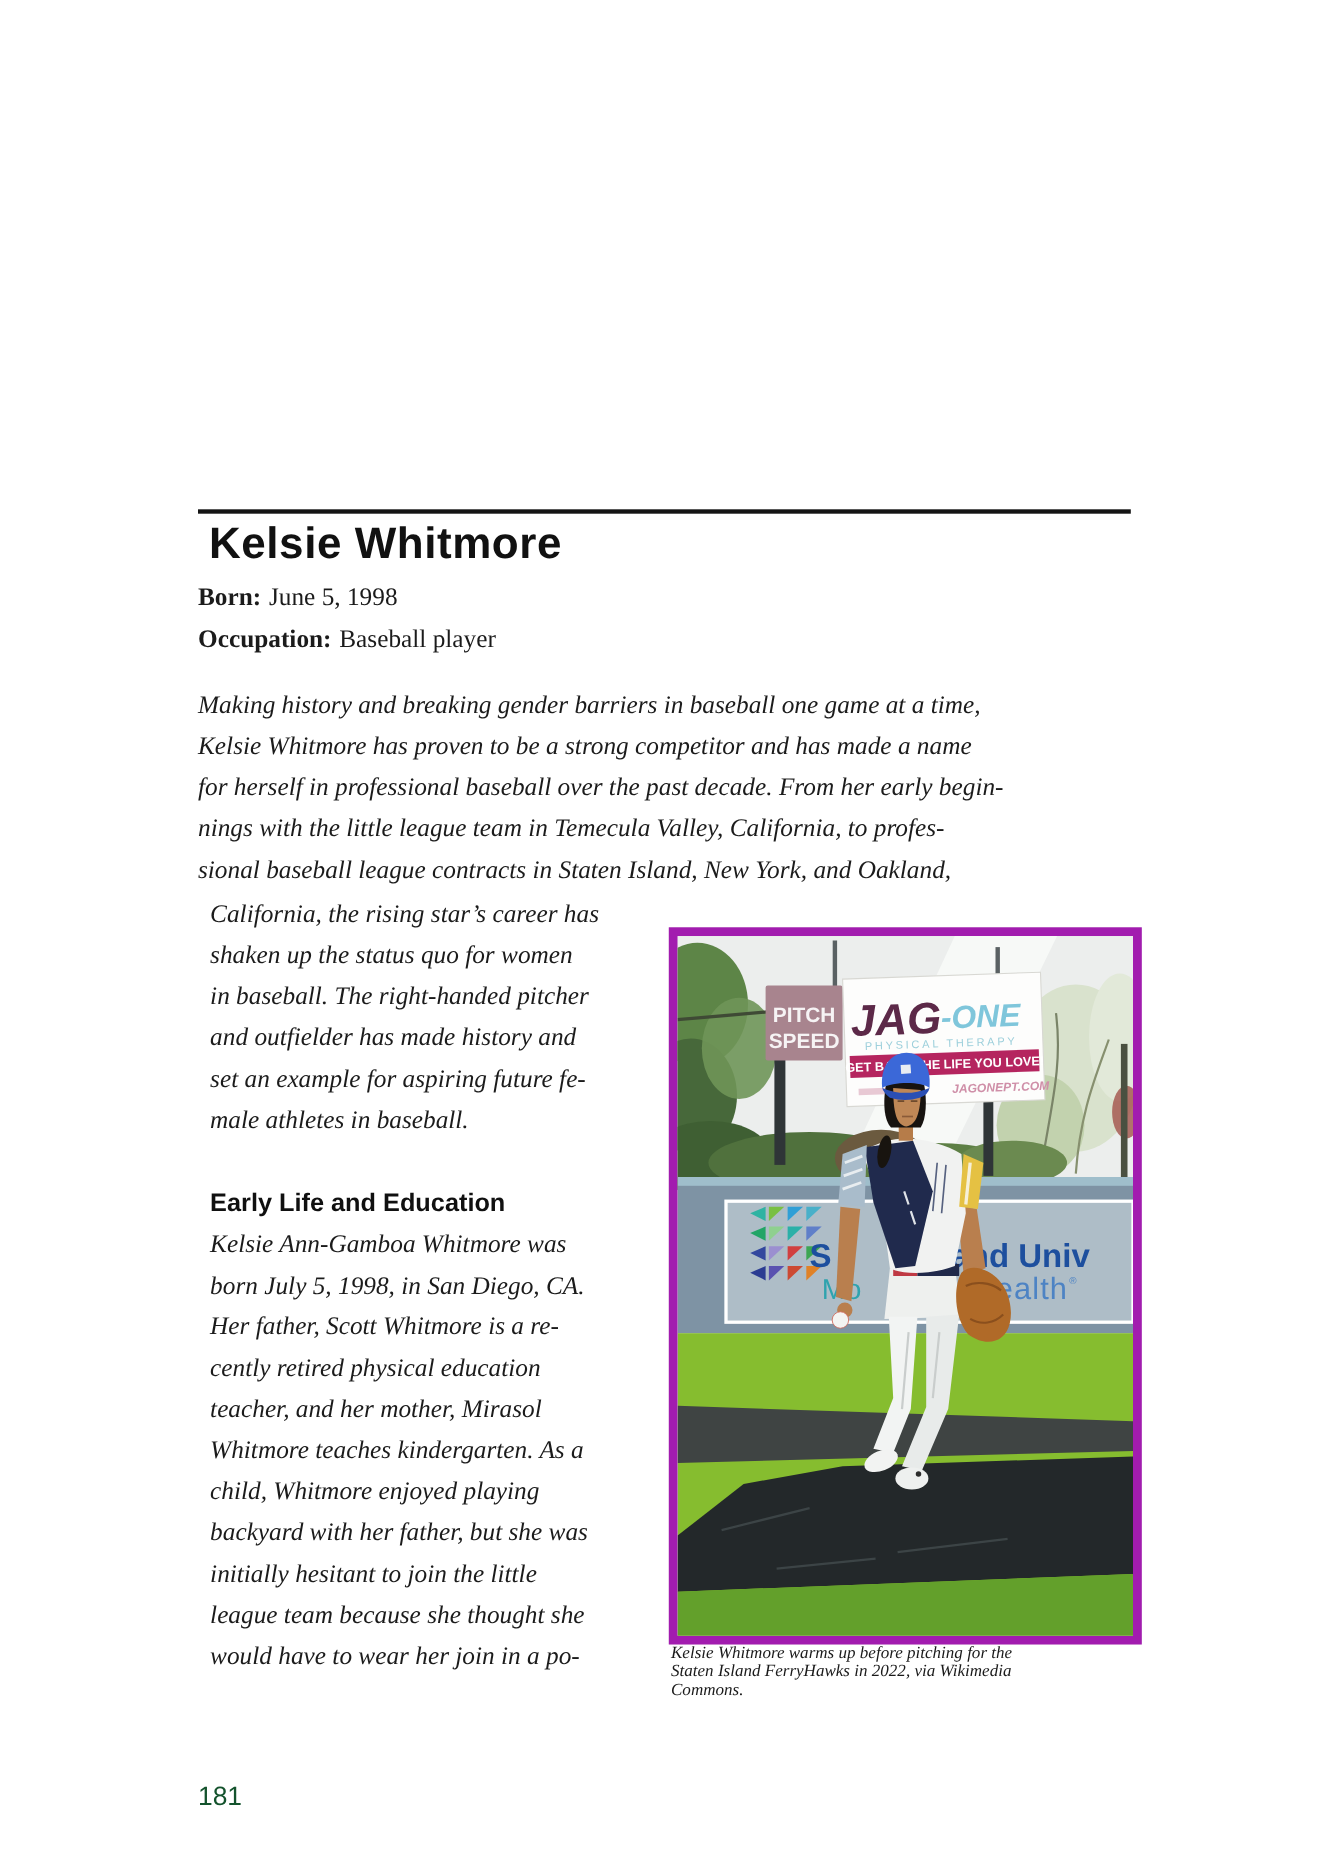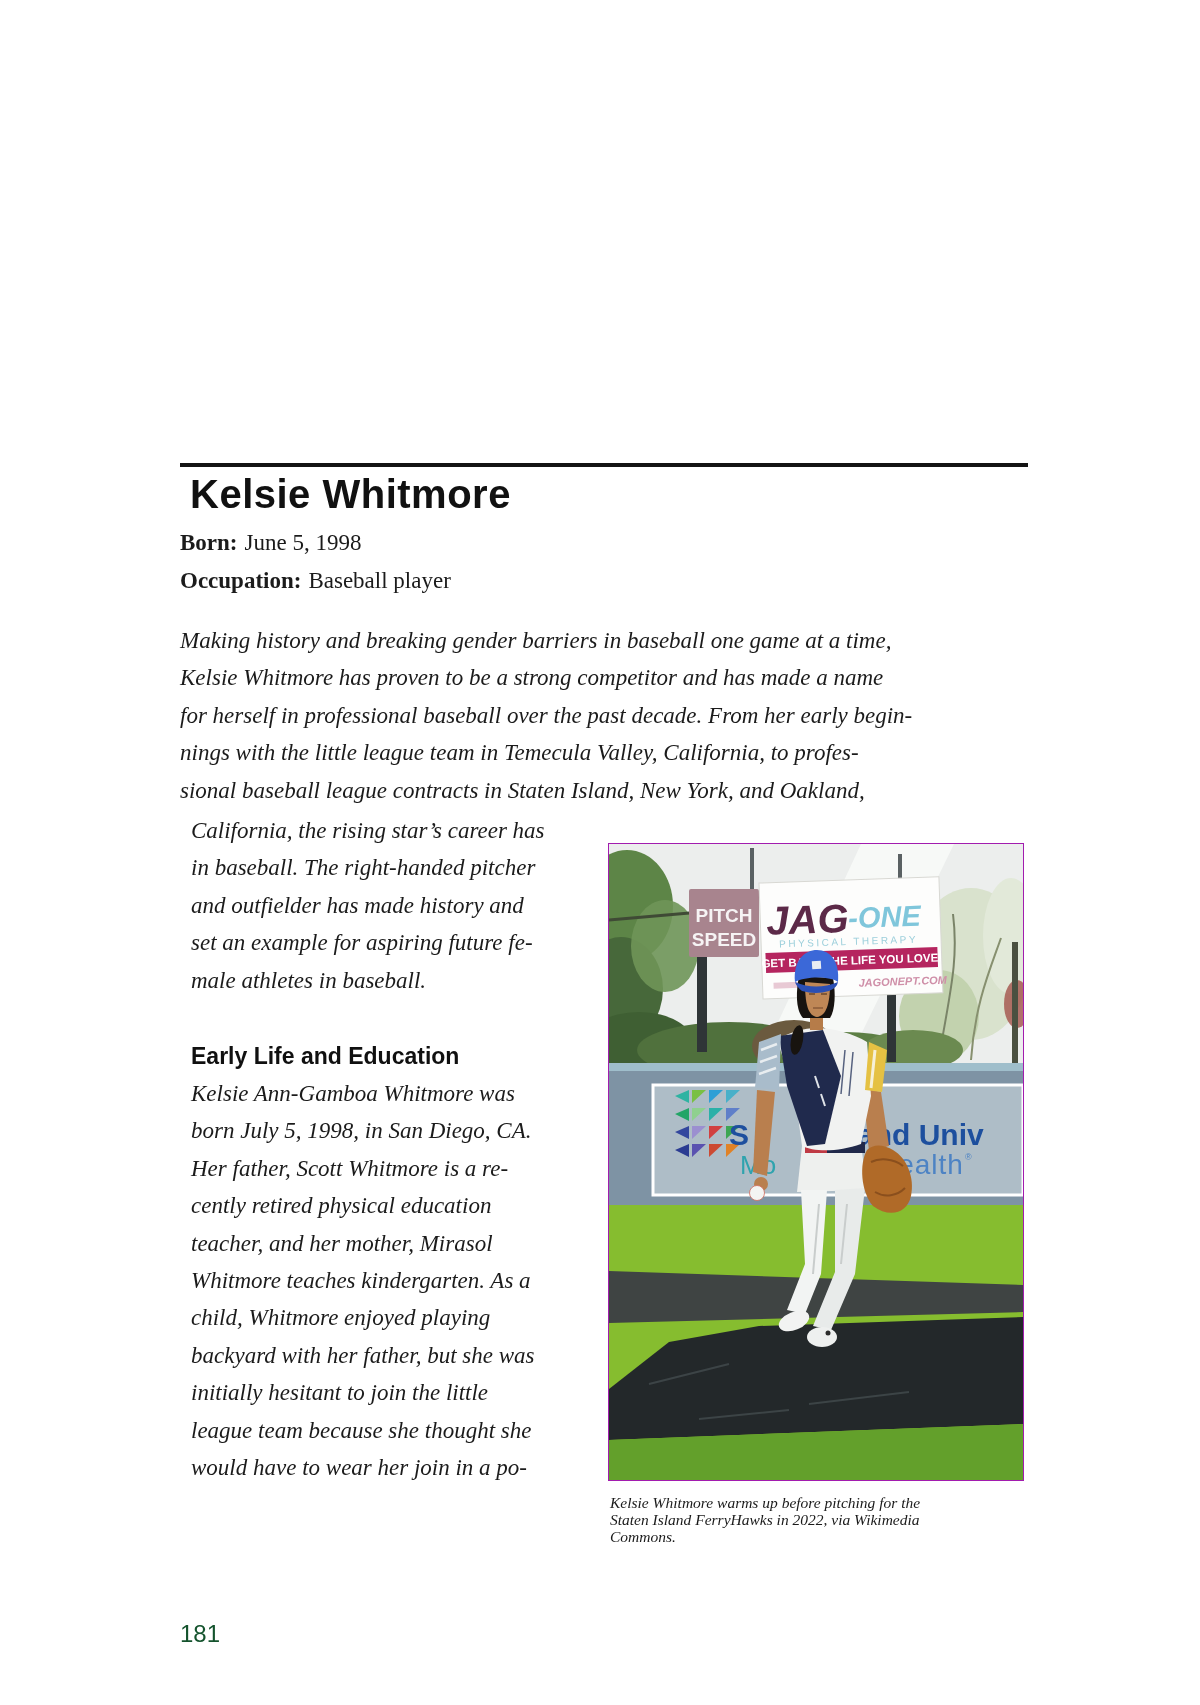--- a/index.html
+++ b/index.html
@@ -9,21 +9,21 @@
   .rule{background:#141414;height:4px;}
   .title{font-family:"Liberation Sans",sans-serif;font-weight:bold;font-size:40px;
          letter-spacing:0.5px;color:#111;}
   .meta{font-size:23px;line-height:38px;}
   .meta .lbl{font-weight:bold;}
   .meta .val{margin-left:7px;}
   .body-lines{font-size:23px;line-height:37.4px;font-style:italic;}
   .body-lines .tline{white-space:nowrap;}
   .heading{font-family:"Liberation Sans",sans-serif;font-weight:bold;font-size:23px;
            line-height:38px;margin-top:38px;color:#101010;}
-  .figure{border:1px solid #a21caf;width:414px;height:636px;background:#eceeed;}
+  .figure{border:8px solid #a21caf;width:414px;height:636px;background:#eceeed;}
   .caption{font-size:15.5px;line-height:17.2px;font-style:italic;color:#1a1a1a;}
   .caption .tline{white-space:nowrap;}
   .pagenum{font-family:"Liberation Sans",sans-serif;font-size:24px;color:#14532d;
            width:848px;text-align:left;}
   svg text{font-family:"Liberation Sans",sans-serif;}
 </style>
 </head>
 <body>
 
 <div id="canvas">
@@ -41,20 +41,21 @@
       <div class="tline">Making history and breaking gender barriers in baseball one game at a time,</div>
       <div class="tline">Kelsie Whitmore has proven to be a strong competitor and has made a name</div>
       <div class="tline">for herself in professional baseball over the past decade. From her early begin-</div>
       <div class="tline">nings with the little league team in Temecula Valley, California, to profes-</div>
       <div class="tline">sional baseball league contracts in Staten Island, New York, and Oakland,</div>
     </div>
 
   <div class="abs" style="left:180px;top:812px;width:420px;margin-left:11px;">
     <div class="body-lines">
         <div class="tline">California, the rising star’s career has</div>
+        <div class="tline">shaken up the status quo for women</div>
         <div class="tline">in baseball. The right-handed pitcher</div>
         <div class="tline">and outfielder has made history and</div>
         <div class="tline">set an example for aspiring future fe-</div>
         <div class="tline">male athletes in baseball.</div>
       </div>
     <div class="heading">Early Life and Education</div>
     <div class="body-lines">
         <div class="tline">Kelsie Ann-Gamboa Whitmore was</div>
         <div class="tline">born July 5, 1998, in San Diego, CA.</div>
         <div class="tline">Her father, Scott Whitmore is a re-</div>

